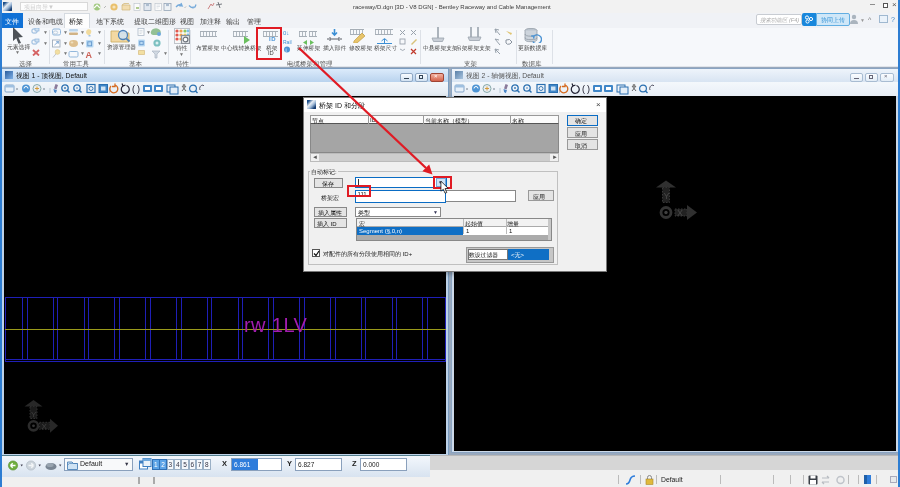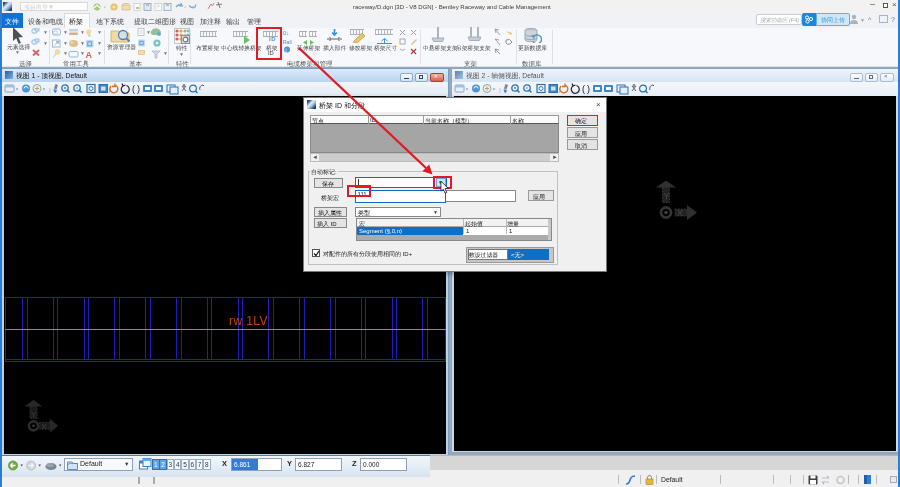--- a/index.html
+++ b/index.html
@@ -409,21 +409,21 @@
 <line x1="331.0" y1="202" x2="331.0" y2="264"></line>
 <line x1="357.3" y1="202" x2="357.3" y2="264"></line>
 <line x1="361.8" y1="202" x2="361.8" y2="264"></line>
 <line x1="388.1" y1="202" x2="388.1" y2="264"></line>
 <line x1="392.6" y1="202" x2="392.6" y2="264"></line>
 <line x1="418.9" y1="202" x2="418.9" y2="264"></line>
 <line x1="423.4" y1="202" x2="423.4" y2="264"></line>
 </g>
 <line x1="1" y1="233.5" x2="442" y2="233.5" stroke="#9a9a1a" stroke-width="1" shape-rendering="crispEdges"></line>
 </svg>
-<div class="txt" style="left:229px;top:313.5px;font-size:12px;letter-spacing:0.4px;color:#c2410c;z-index:5">rw 1LV</div>
+<div class="txt" style="left:244px;top:313.5px;font-size:20px;letter-spacing:0.4px;color:#a21caf;z-index:5">rw 1LV</div>
 
 <svg class="abs" style="left:15px;top:398px" width="48" height="42" viewBox="0 0 48 42">
 <g fill="#242424">
 <circle cx="18.5" cy="27.8" r="4.6" fill="none" stroke="#2c2c2c" stroke-width="2.6"></circle>
         <circle cx="18.5" cy="27.8" r="1.4" fill="#363636"></circle>
 <rect x="15" y="8.5" width="7" height="12" stroke="#303030" stroke-width="1" stroke-dasharray="1.5 1.5" fill="#1c1c1c"></rect>
 <path d="M18.5 2 L27.5 8.5 L9.5 8.5 Z" fill="#282828"></path>
 <rect x="24.5" y="24.3" width="10.5" height="7" stroke="#303030" stroke-width="1" stroke-dasharray="1.5 1.5" fill="#1c1c1c"></rect>
 <path d="M43 27.8 L35 34.8 L35 20.8 Z" fill="#282828"></path>
 </g>

